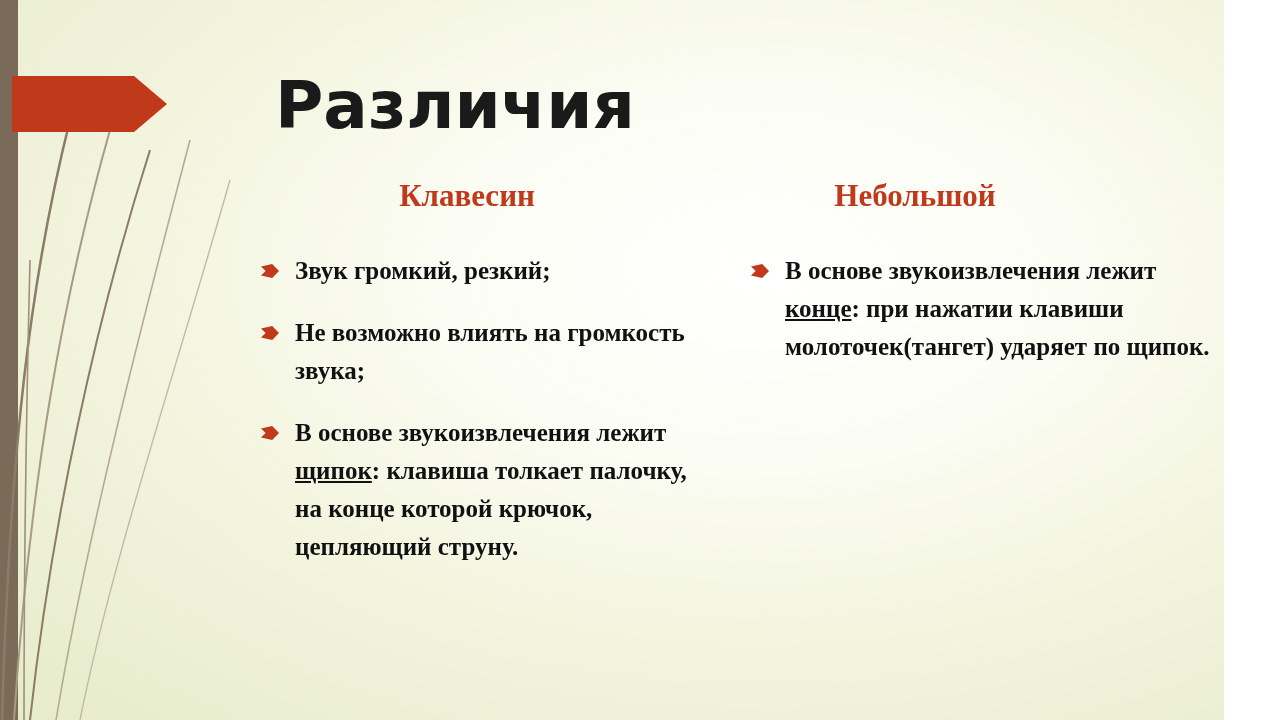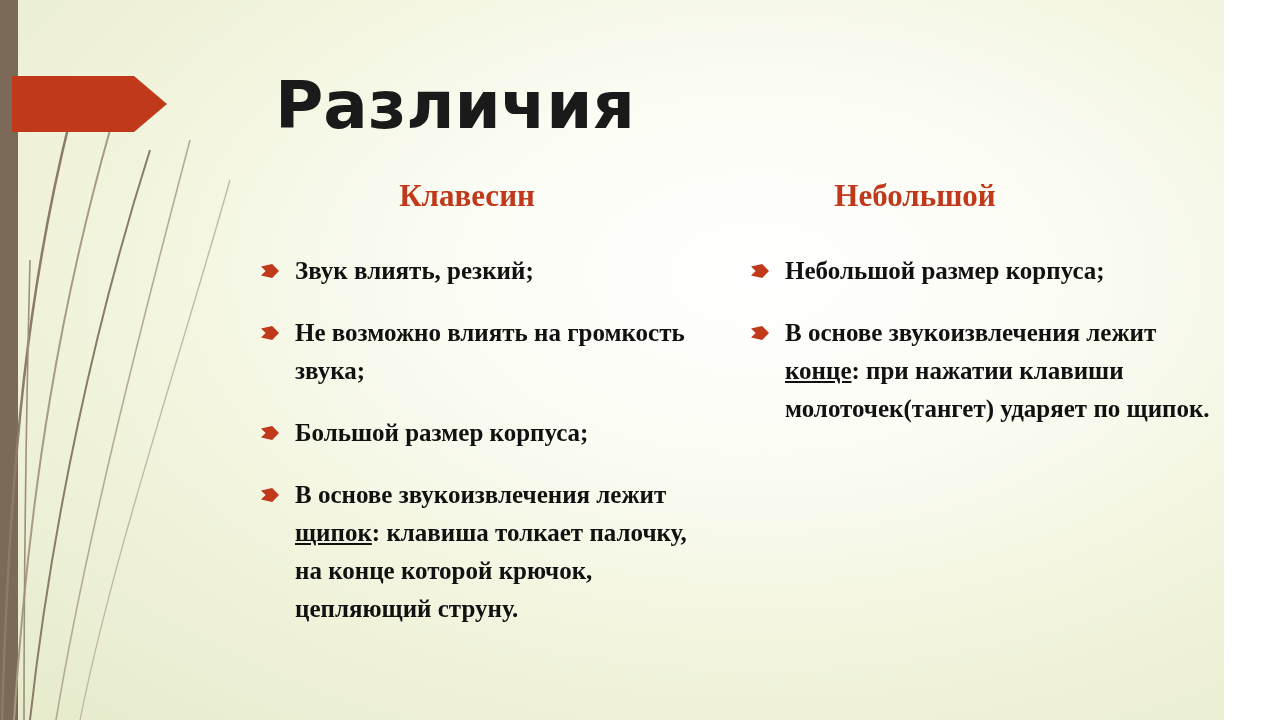--- a/index.html
+++ b/index.html
@@ -132,38 +132,32 @@
     <polygon points="0,0 122,0 155,28 122,56 0,56" fill="#c0391b"></polygon>
   </svg>
 
   <div class="title">Различия</div>
 
   <div class="col col-left">
     <div class="col-head">Клавесин</div>
     <ul class="bullets">
         <li><span class="bullet-mark">
             <span class="bullet-shape"></span>
-          </span><span><span>Звук влиять, резкий;</span></span></li>
+          </span><span><span>Звук громкий, резкий;</span></span></li>
         <li><span class="bullet-mark">
             <span class="bullet-shape"></span>
           </span><span><span>Не возможно влиять на громкость звука;</span></span></li>
-        <li><span class="bullet-mark">
-            <span class="bullet-shape"></span>
-          </span><span><span>Большой размер корпуса;</span></span></li>
         <li><span class="bullet-mark">
             <span class="bullet-shape"></span>
           </span><span><span>В основе звукоизвлечения лежит </span><span class="u">щипок</span><span>: клавиша толкает палочку, на конце которой крючок, цепляющий струну.</span></span></li>
       </ul>
   </div>
 
   <div class="col col-right">
     <div class="col-head">Небольшой</div>
     <ul class="bullets">
         <li><span class="bullet-mark">
             <span class="bullet-shape"></span>
-          </span><span><span>Небольшой размер корпуса;</span></span></li>
-        <li><span class="bullet-mark">
-            <span class="bullet-shape"></span>
           </span><span><span>В основе звукоизвлечения лежит </span><span class="u">конце</span><span>: при нажатии клавиши молоточек(тангет) ударяет по щипок.</span></span></li>
       </ul>
   </div>
 
 </div>
 
 </body></html>

